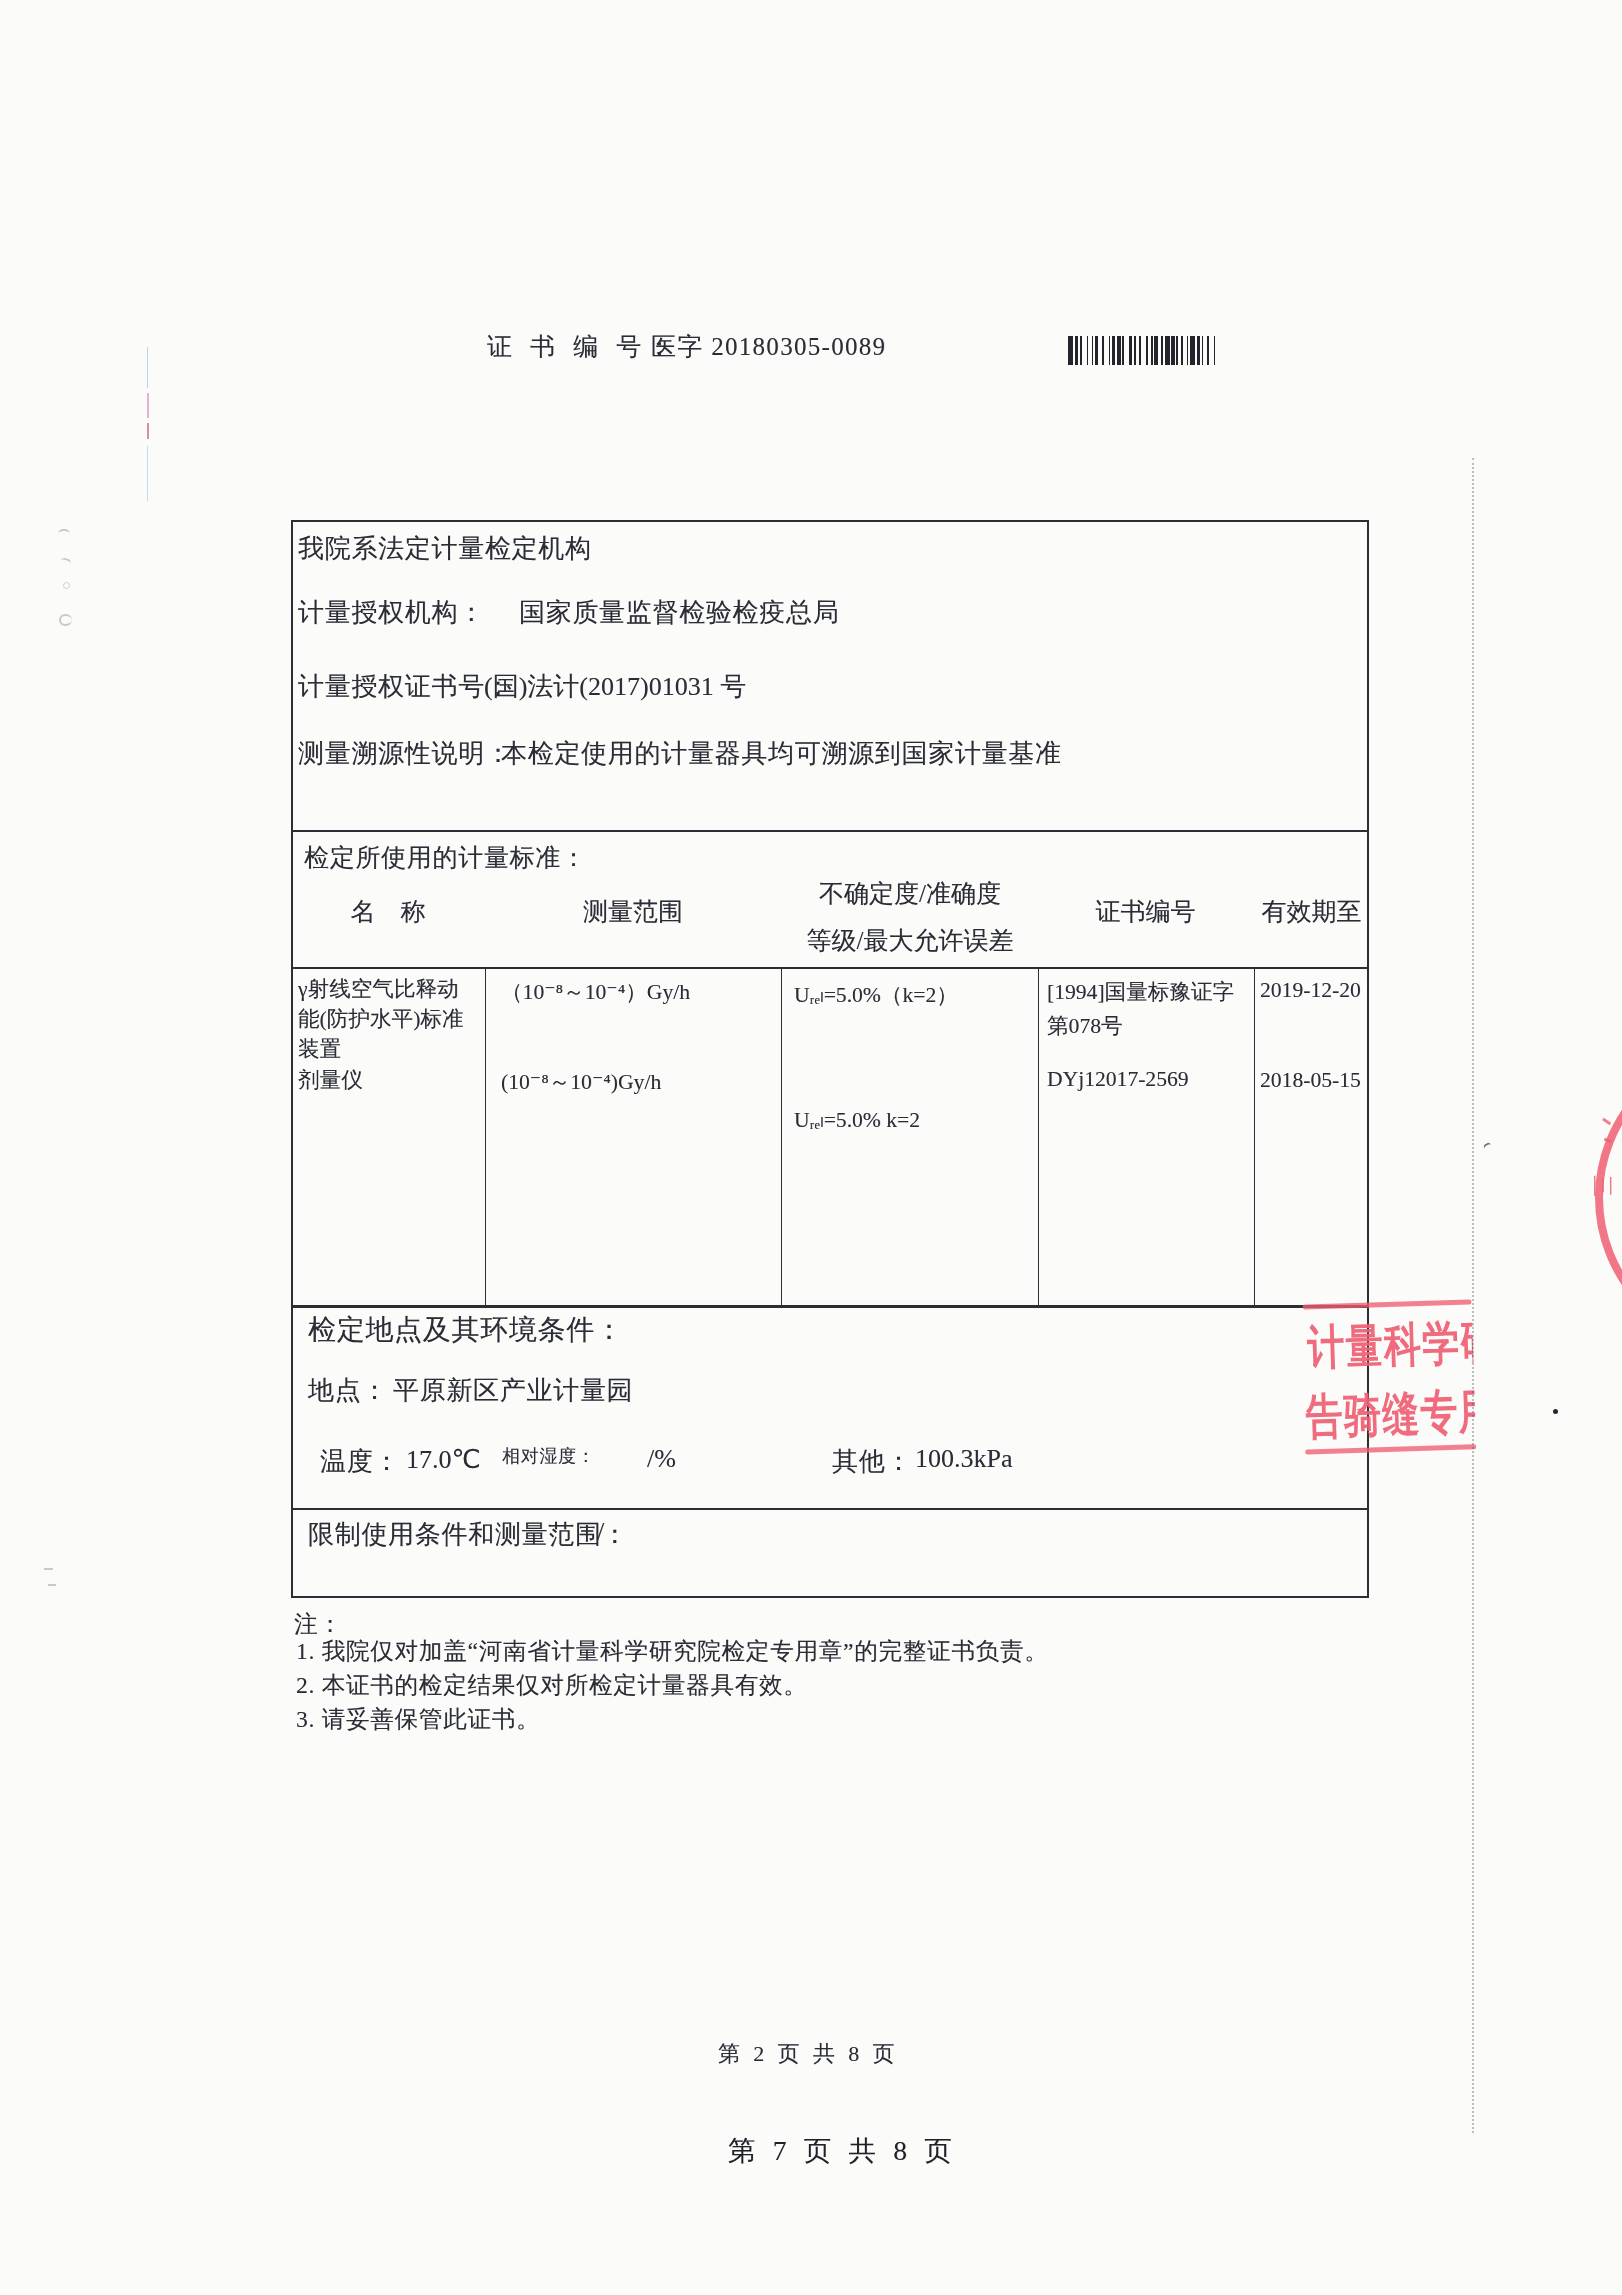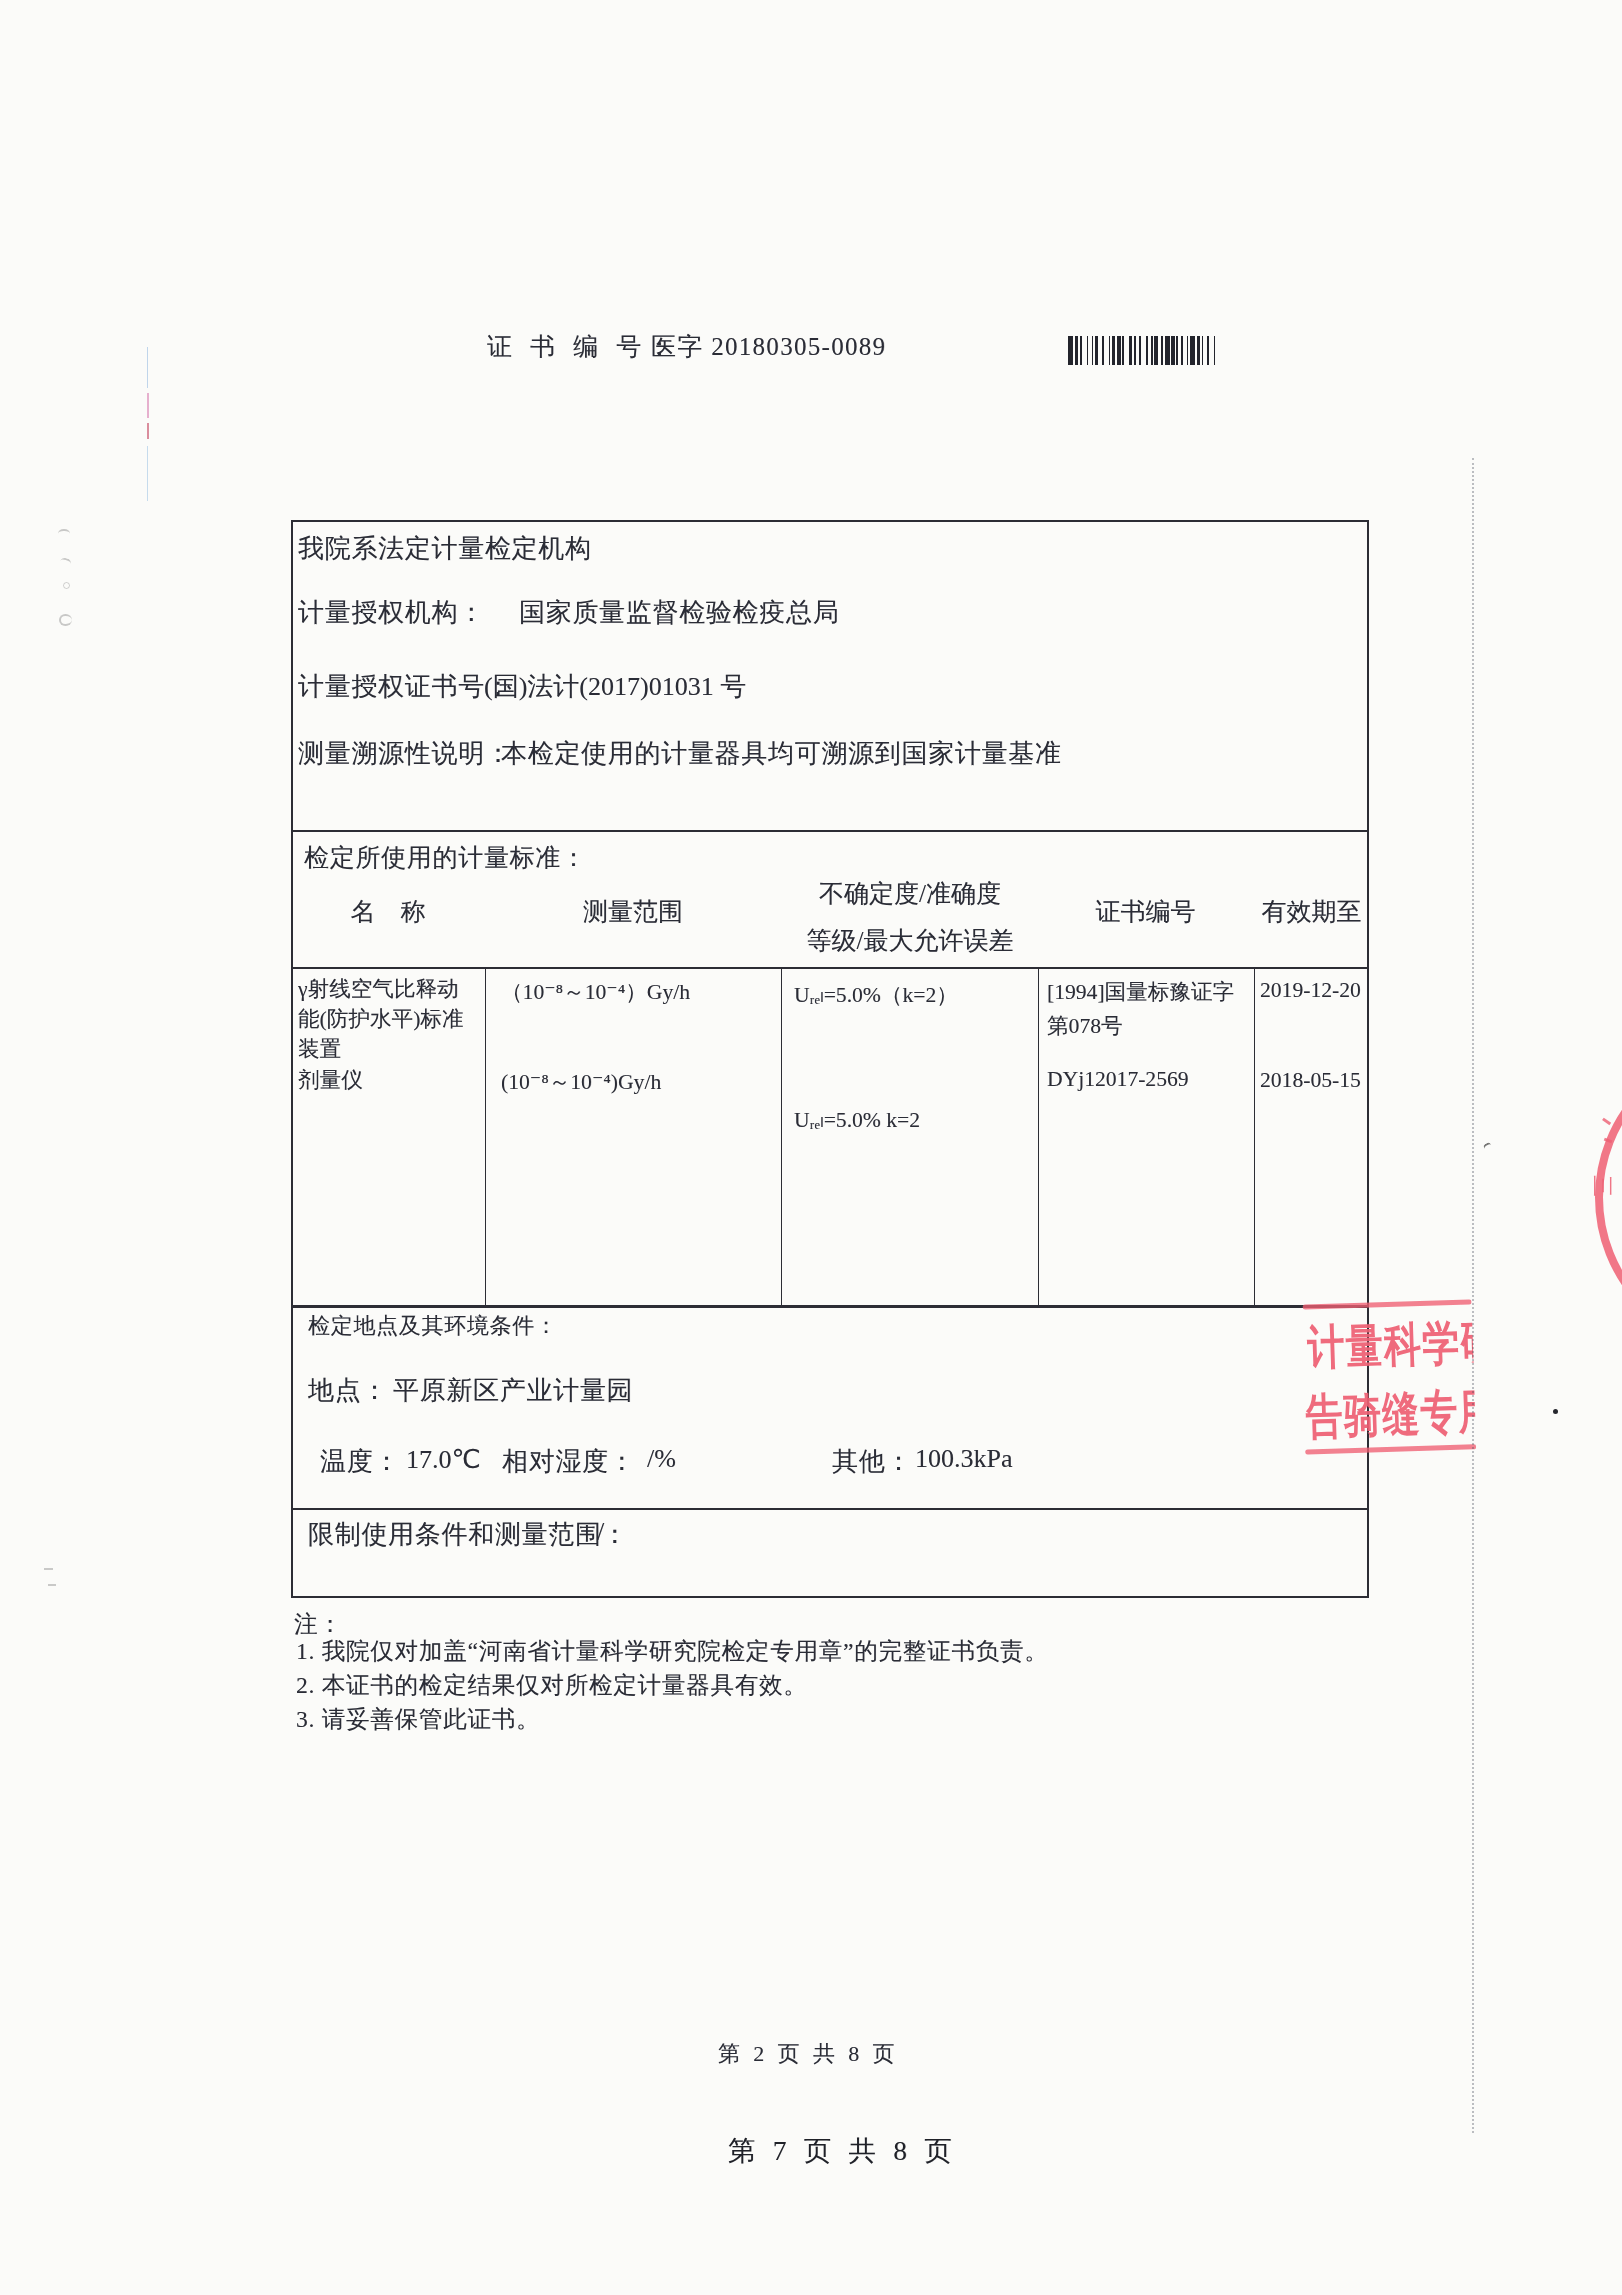--- a/index.html
+++ b/index.html
@@ -134,26 +134,26 @@
   </div>
 
   <div>
     <div class="abs soft nowrap" style="left:298px;top:1065px;font-size:21.6px;">剂量仪</div>
     <div class="abs soft nowrap" style="left:501px;top:1067px;font-size:21.6px;">(10⁻⁸～10⁻⁴)Gy/h</div>
     <div class="abs soft nowrap" style="left:794px;top:1068px;font-size:21.6px;margin-top:39px;">Uᵣₑₗ=5.0%  k=2</div>
     <div class="abs soft nowrap" style="left:1047px;top:1067px;font-size:21.6px;">DYj12017-2569</div>
     <div class="abs soft nowrap" style="left:1260px;top:1068px;font-size:21.6px;">2018-05-15</div>
   </div>
 
-  <div class="abs soft cjk nowrap" style="left:308px;top:1311px;font-size:22px;">检定地点及其环境条件：</div>
+  <div class="abs soft cjk nowrap" style="left:308px;top:1311px;font-size:28px;">检定地点及其环境条件：</div>
   <div class="abs soft cjk nowrap" style="left:308px;top:1373px;font-size:26px;">地点：</div>
   <div class="abs soft cjk nowrap" style="left:393px;top:1373px;font-size:26px;">平原新区产业计量园</div>
   <div class="abs soft cjk nowrap" style="left:320px;top:1444px;font-size:26px;">温度：</div>
   <div class="abs soft nowrap" style="left:406px;top:1444px;font-size:26px;">17.0℃</div>
-  <div class="abs soft cjk nowrap" style="left:502px;top:1444px;font-size:26px;">相对湿度：</div>
+  <div class="abs soft cjk nowrap" style="left:502px;top:1444px;font-size:18px;">相对湿度：</div>
   <div class="abs soft nowrap" style="left:647px;top:1444px;font-size:26px;">/%</div>
   <div class="abs soft cjk nowrap" style="left:832px;top:1444px;font-size:26px;">其他：</div>
   <div class="abs soft nowrap" style="left:915px;top:1444px;font-size:26px;">100.3kPa</div>
 
   <div class="abs soft cjk nowrap" style="left:308px;top:1517px;font-size:26px;">限制使用条件和测量范围：</div>
   <div class="abs soft nowrap" style="left:597px;top:1517px;font-size:26px;">/</div>
 
   <div class="abs soft cjk nowrap" style="left:294px;top:1608px;font-size:23.6px;">注：</div>
   <div class="abs soft cjk nowrap" style="left:296px;top:1635px;font-size:23.6px;">1. 我院仅对加盖“河南省计量科学研究院检定专用章”的完整证书负责。</div>
   <div class="abs soft cjk nowrap" style="left:296px;top:1669px;font-size:23.6px;">2. 本证书的检定结果仅对所检定计量器具有效。</div>

